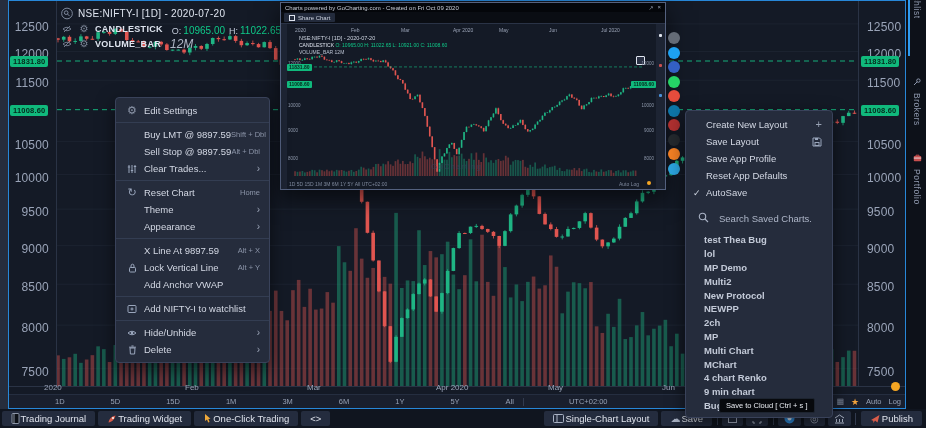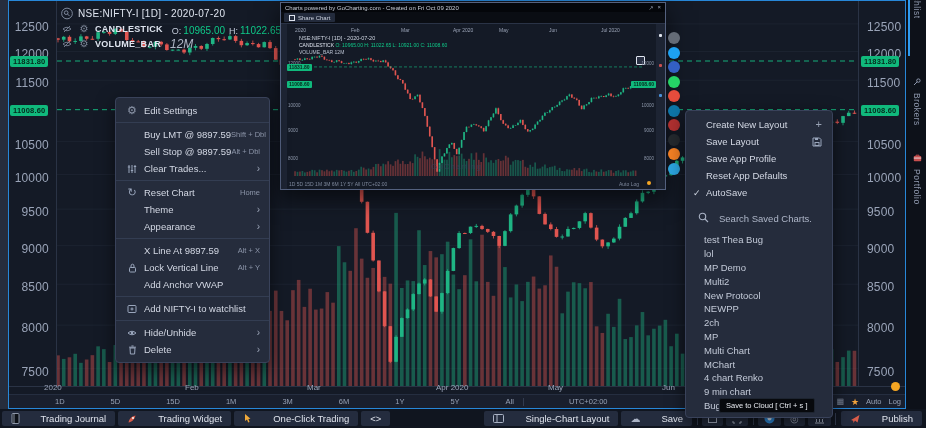--- a/index.html
+++ b/index.html
@@ -47,21 +47,21 @@
   .mrow .marrow{margin-left:auto;color:#9aa3b5;font-size:10px;}
   .mdivider{height:1px;background:#333d52;margin:3px 0;}
   
   .layout-menu{position:absolute;left:685px;top:110px;width:146px;background:#252c3c;border:1px solid #39425a;border-radius:4px;box-shadow:0 6px 18px rgba(0,0,0,.55);padding:5px 0;z-index:40;}
   .lrow{display:flex;align-items:center;height:17px;padding:0 10px 0 20px;color:#d3d8e4;font-size:9.5px;position:relative;}
   .lrow .ricon{margin-left:auto;color:#9aa3b5;font-size:11px;line-height:1;display:inline-flex;}
   .lrow .chk{position:absolute;left:7px;color:#cfd6e2;font-size:9px;}
   .search-row{display:flex;align-items:center;gap:8px;padding:8px 20px 6px 12px;}
   .search-row input{background:transparent;border:none;outline:none;color:#c6cddc;font-size:9.5px;width:100px;font-family:"Liberation Sans",sans-serif;}
   .search-row input::placeholder{color:#aeb6c8;}
-  .saved-item{height:13.8px;display:flex;align-items:center;padding-left:18px;font-size:9.5px;color:#c3cad8;}
+  .saved-item{height:13.8px;display:flex;align-items:center;padding-left:18px;font-size:9.5px;color:#c3cad8;font-weight:bold;}
   
   .popup{position:absolute;left:280px;top:2px;width:386px;height:188px;background:#10141d;border:1px solid #54617f;box-shadow:0 8px 22px rgba(0,0,0,.6);z-index:30;box-sizing:border-box;}
   .popup-titlebar{height:9px;background:#04060a;display:flex;align-items:center;padding:0 4px;color:#c7ccd6;font-size:6px;}
   .popup-titlebar .tb-icons{margin-left:auto;display:flex;gap:4px;color:#9aa3b5;font-size:6px;}
   .popup-tabrow{height:11px;background:#0a0d13;display:flex;align-items:center;}
   .popup-tab{margin-left:3px;height:9px;background:#232b3c;color:#cdd3df;font-size:6px;display:flex;align-items:center;gap:3px;padding:0 5px;border-radius:1px;}
   .popup-tab .sq{width:4px;height:4px;border:1px solid #dfe4ee;display:inline-block;}
   .popup-body{position:absolute;left:0;top:20px;right:0;bottom:0;background:#141a26;border-top:1px solid #2a3346;overflow:hidden;}
   .mini-month{position:absolute;top:3px;font-size:5px;color:#9aa3b6;}
   .mini-header{position:absolute;left:18px;top:11px;line-height:7px;}
@@ -79,21 +79,21 @@
   .mini-right-ctl{position:absolute;right:26px;bottom:2px;font-size:5px;color:#7e889c;}
   .mini-orange{position:absolute;right:14px;bottom:4px;width:4px;height:4px;border-radius:50%;background:#f5a623;}
   .snapshot-chip{position:absolute;right:20px;top:32px;width:7px;height:7px;border:1px solid #dfe4ee;border-radius:1px;background:#2a3144;}
   
   .share-col{position:absolute;left:668px;top:32px;display:flex;flex-direction:column;gap:2.5px;z-index:35;}
   .share-dot{width:12px;height:12px;border-radius:50%;}
   
   .tooltip{position:absolute;left:719px;top:398px;background:#07090d;color:#e8ebf1;font-size:7.5px;padding:2px 6px;border-radius:2px;z-index:50;white-space:nowrap;border:1px solid #1d2430;}
   
   .bottom-bar{position:absolute;left:0;right:0;bottom:0;height:19px;background:#10151f;display:flex;align-items:center;z-index:20;}
-  .bb-btn{display:flex;align-items:center;gap:21px;height:15px;background:#242c3e;border-radius:2px;margin:0 1.5px;padding:0 9px;color:#dfe3ec;font-size:9.5px;white-space:nowrap;}
+  .bb-btn{display:flex;align-items:center;gap:1px;height:15px;background:#242c3e;border-radius:2px;margin:0 1.5px;padding:0 9px;color:#dfe3ec;font-size:9.5px;white-space:nowrap;}
   .bb-btn.icon-only{padding:0 6px;}
   .bb-sep{width:1px;height:12px;background:#323b4f;margin:0 3px;}
   .bb-spacer{flex:1;}
   .orange-dot{position:absolute;left:891px;top:382px;width:9px;height:9px;border-radius:50%;background:#f5a623;z-index:22;}
   .cloud-glyph{font-size:10px;color:#aab3c5;line-height:1;}
   .reset-glyph{font-size:11px;color:#9aa6bc;line-height:1;}
   .target-glyph{font-size:10px;color:#aab3c5;line-height:1;}
 </style>
 </head>
 <body>

